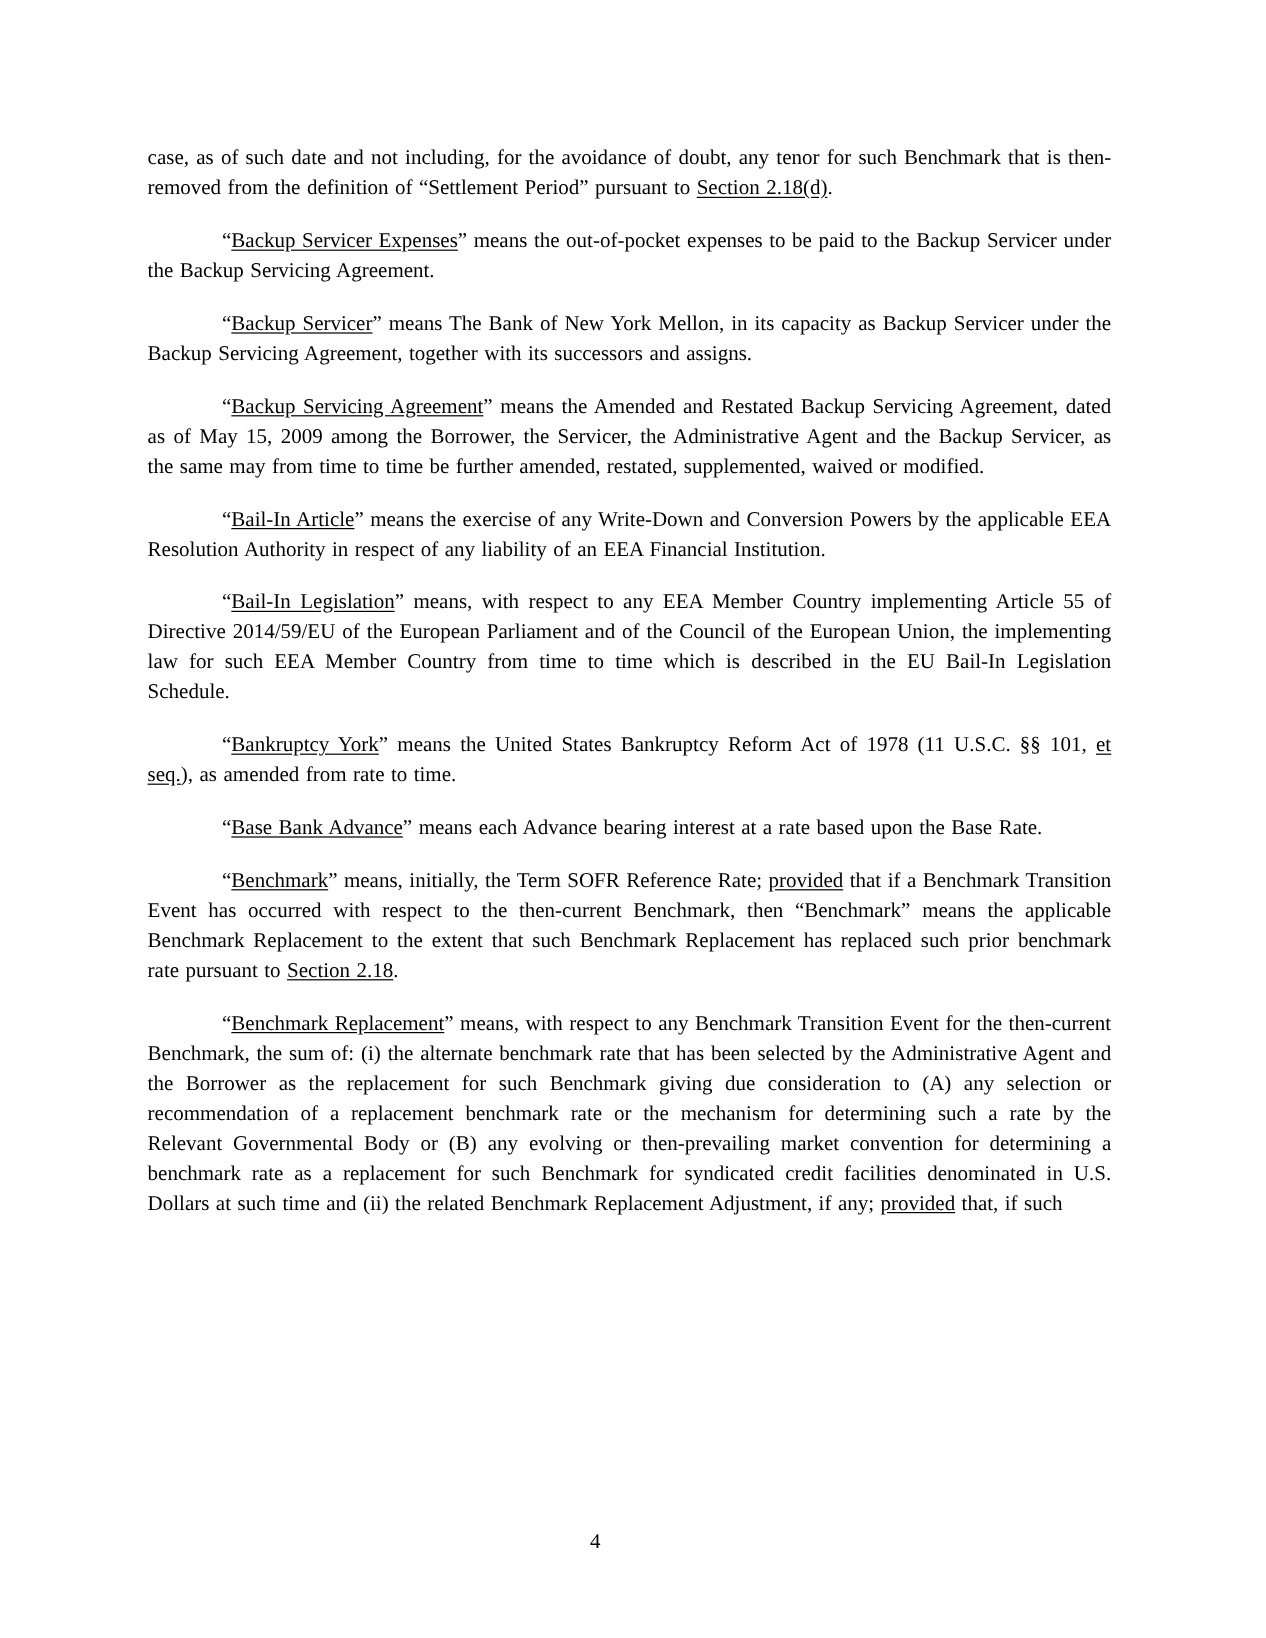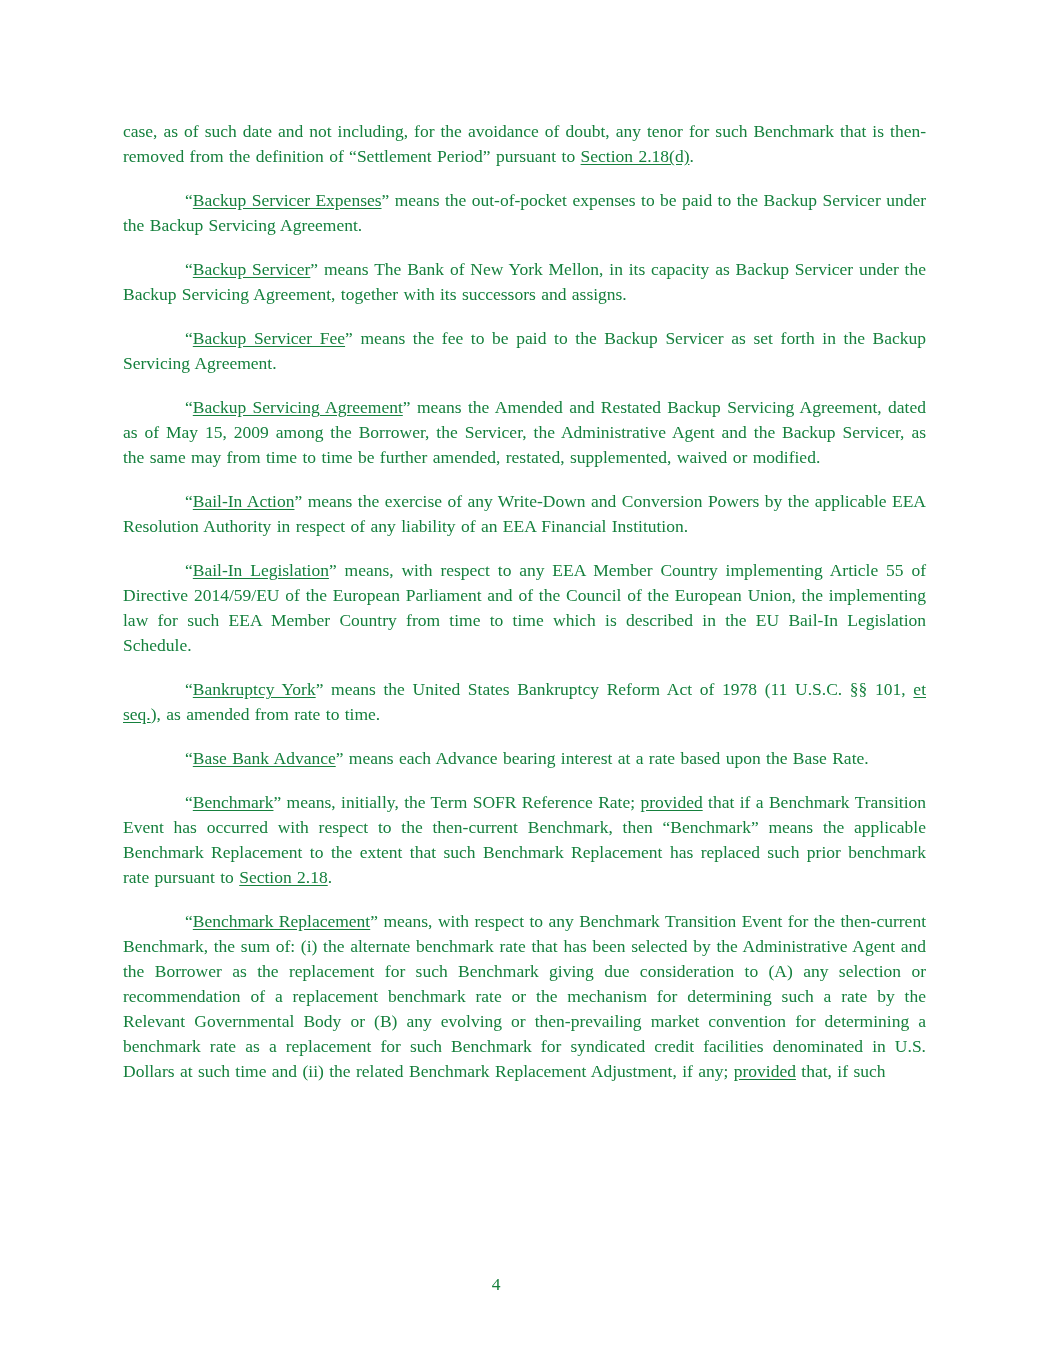--- a/index.html
+++ b/index.html
@@ -6,21 +6,21 @@
   html, body {
     margin: 0;
     padding: 0;
     background: #ffffff;
   }
   .doc-page {
     position: relative;
     width: 1055px;
     height: 1365px;
     background: #ffffff;
-    color: #15803d;
+    color: #000000;
     font-family: "Liberation Serif", "DejaVu Serif", serif;
     overflow: hidden;
   }
   .doc-content {
     position: absolute;
     left: 123px;
     top: 119px;
     width: 803px;
   }
   p.para {
@@ -48,23 +48,22 @@
   }
 </style>
 </head>
 <body>
 
 <div class="doc-page">
   <div class="doc-content">
       <p class="para"><span>case, as of such date and not including, for the avoidance of doubt, any tenor for such Benchmark that is then-removed from the definition of “Settlement Period” pursuant to </span><span class="u">Section 2.18(d)</span><span>.</span></p>
       <p class="para indent"><span>“</span><span class="u">Backup Servicer Expenses</span><span>” means the out-of-pocket expenses to be paid to the Backup Servicer under the Backup Servicing Agreement.</span></p>
       <p class="para indent"><span>“</span><span class="u">Backup Servicer</span><span>” means The Bank of New York Mellon, in its capacity as Backup Servicer under the Backup Servicing Agreement, together with its successors and assigns.</span></p>
-      <p class="para indent"><span>“</span><span class="u">Backup Servicer Fee</span><span>” means the fee to be paid to the Backup Servicer as set forth in the Backup Servicing Agreement.</span></p>
       <p class="para indent"><span>“</span><span class="u">Backup Servicing Agreement</span><span>” means the Amended and Restated Backup Servicing Agreement, dated as of May 15, 2009 among the Borrower, the Servicer, the Administrative Agent and the Backup Servicer, as the same may from time to time be further amended, restated, supplemented, waived or modified.</span></p>
-      <p class="para indent"><span>“</span><span class="u">Bail-In Action</span><span>” means the exercise of any Write-Down and Conversion Powers by the applicable EEA Resolution Authority in respect of any liability of an EEA Financial Institution.</span></p>
+      <p class="para indent"><span>“</span><span class="u">Bail-In Article</span><span>” means the exercise of any Write-Down and Conversion Powers by the applicable EEA Resolution Authority in respect of any liability of an EEA Financial Institution.</span></p>
       <p class="para indent"><span>“</span><span class="u">Bail-In Legislation</span><span>” means, with respect to any EEA Member Country implementing Article 55 of Directive 2014/59/EU of the European Parliament and of the Council of the European Union, the implementing law for such EEA Member Country from time to time which is described in the EU Bail-In Legislation Schedule.</span></p>
       <p class="para indent"><span>“</span><span class="u">Bankruptcy York</span><span>” means the United States Bankruptcy Reform Act of 1978 (11 U.S.C. §§ 101, </span><span class="u">et</span><span> </span><span class="u">seq.</span><span>), as amended from rate to time.</span></p>
       <p class="para indent"><span>“</span><span class="u">Base Bank Advance</span><span>” means each Advance bearing interest at a rate based upon the Base Rate.</span></p>
       <p class="para indent"><span>“</span><span class="u">Benchmark</span><span>” means, initially, the Term SOFR Reference Rate; </span><span class="u">provided</span><span> that if a Benchmark Transition Event has occurred with respect to the then-current Benchmark, then “Benchmark” means the applicable Benchmark Replacement to the extent that such Benchmark Replacement has replaced such prior benchmark rate pursuant to </span><span class="u">Section 2.18</span><span>.</span></p>
       <p class="para indent"><span>“</span><span class="u">Benchmark Replacement</span><span>” means, with respect to any Benchmark Transition Event for the then-current Benchmark, the sum of: (i) the alternate benchmark rate that has been selected by the Administrative Agent and the Borrower as the replacement for such Benchmark giving due consideration to (A) any selection or recommendation of a replacement benchmark rate or the mechanism for determining such a rate by the Relevant Governmental Body or (B) any evolving or then-prevailing market convention for determining a benchmark rate as a replacement for such Benchmark for syndicated credit facilities denominated in U.S. Dollars at such time and (ii) the related Benchmark Replacement Adjustment, if any; </span><span class="u">provided</span><span> that, if such</span></p>
     </div>
   <div class="doc-footer">
     <span>4</span>
   </div>
 </div>

